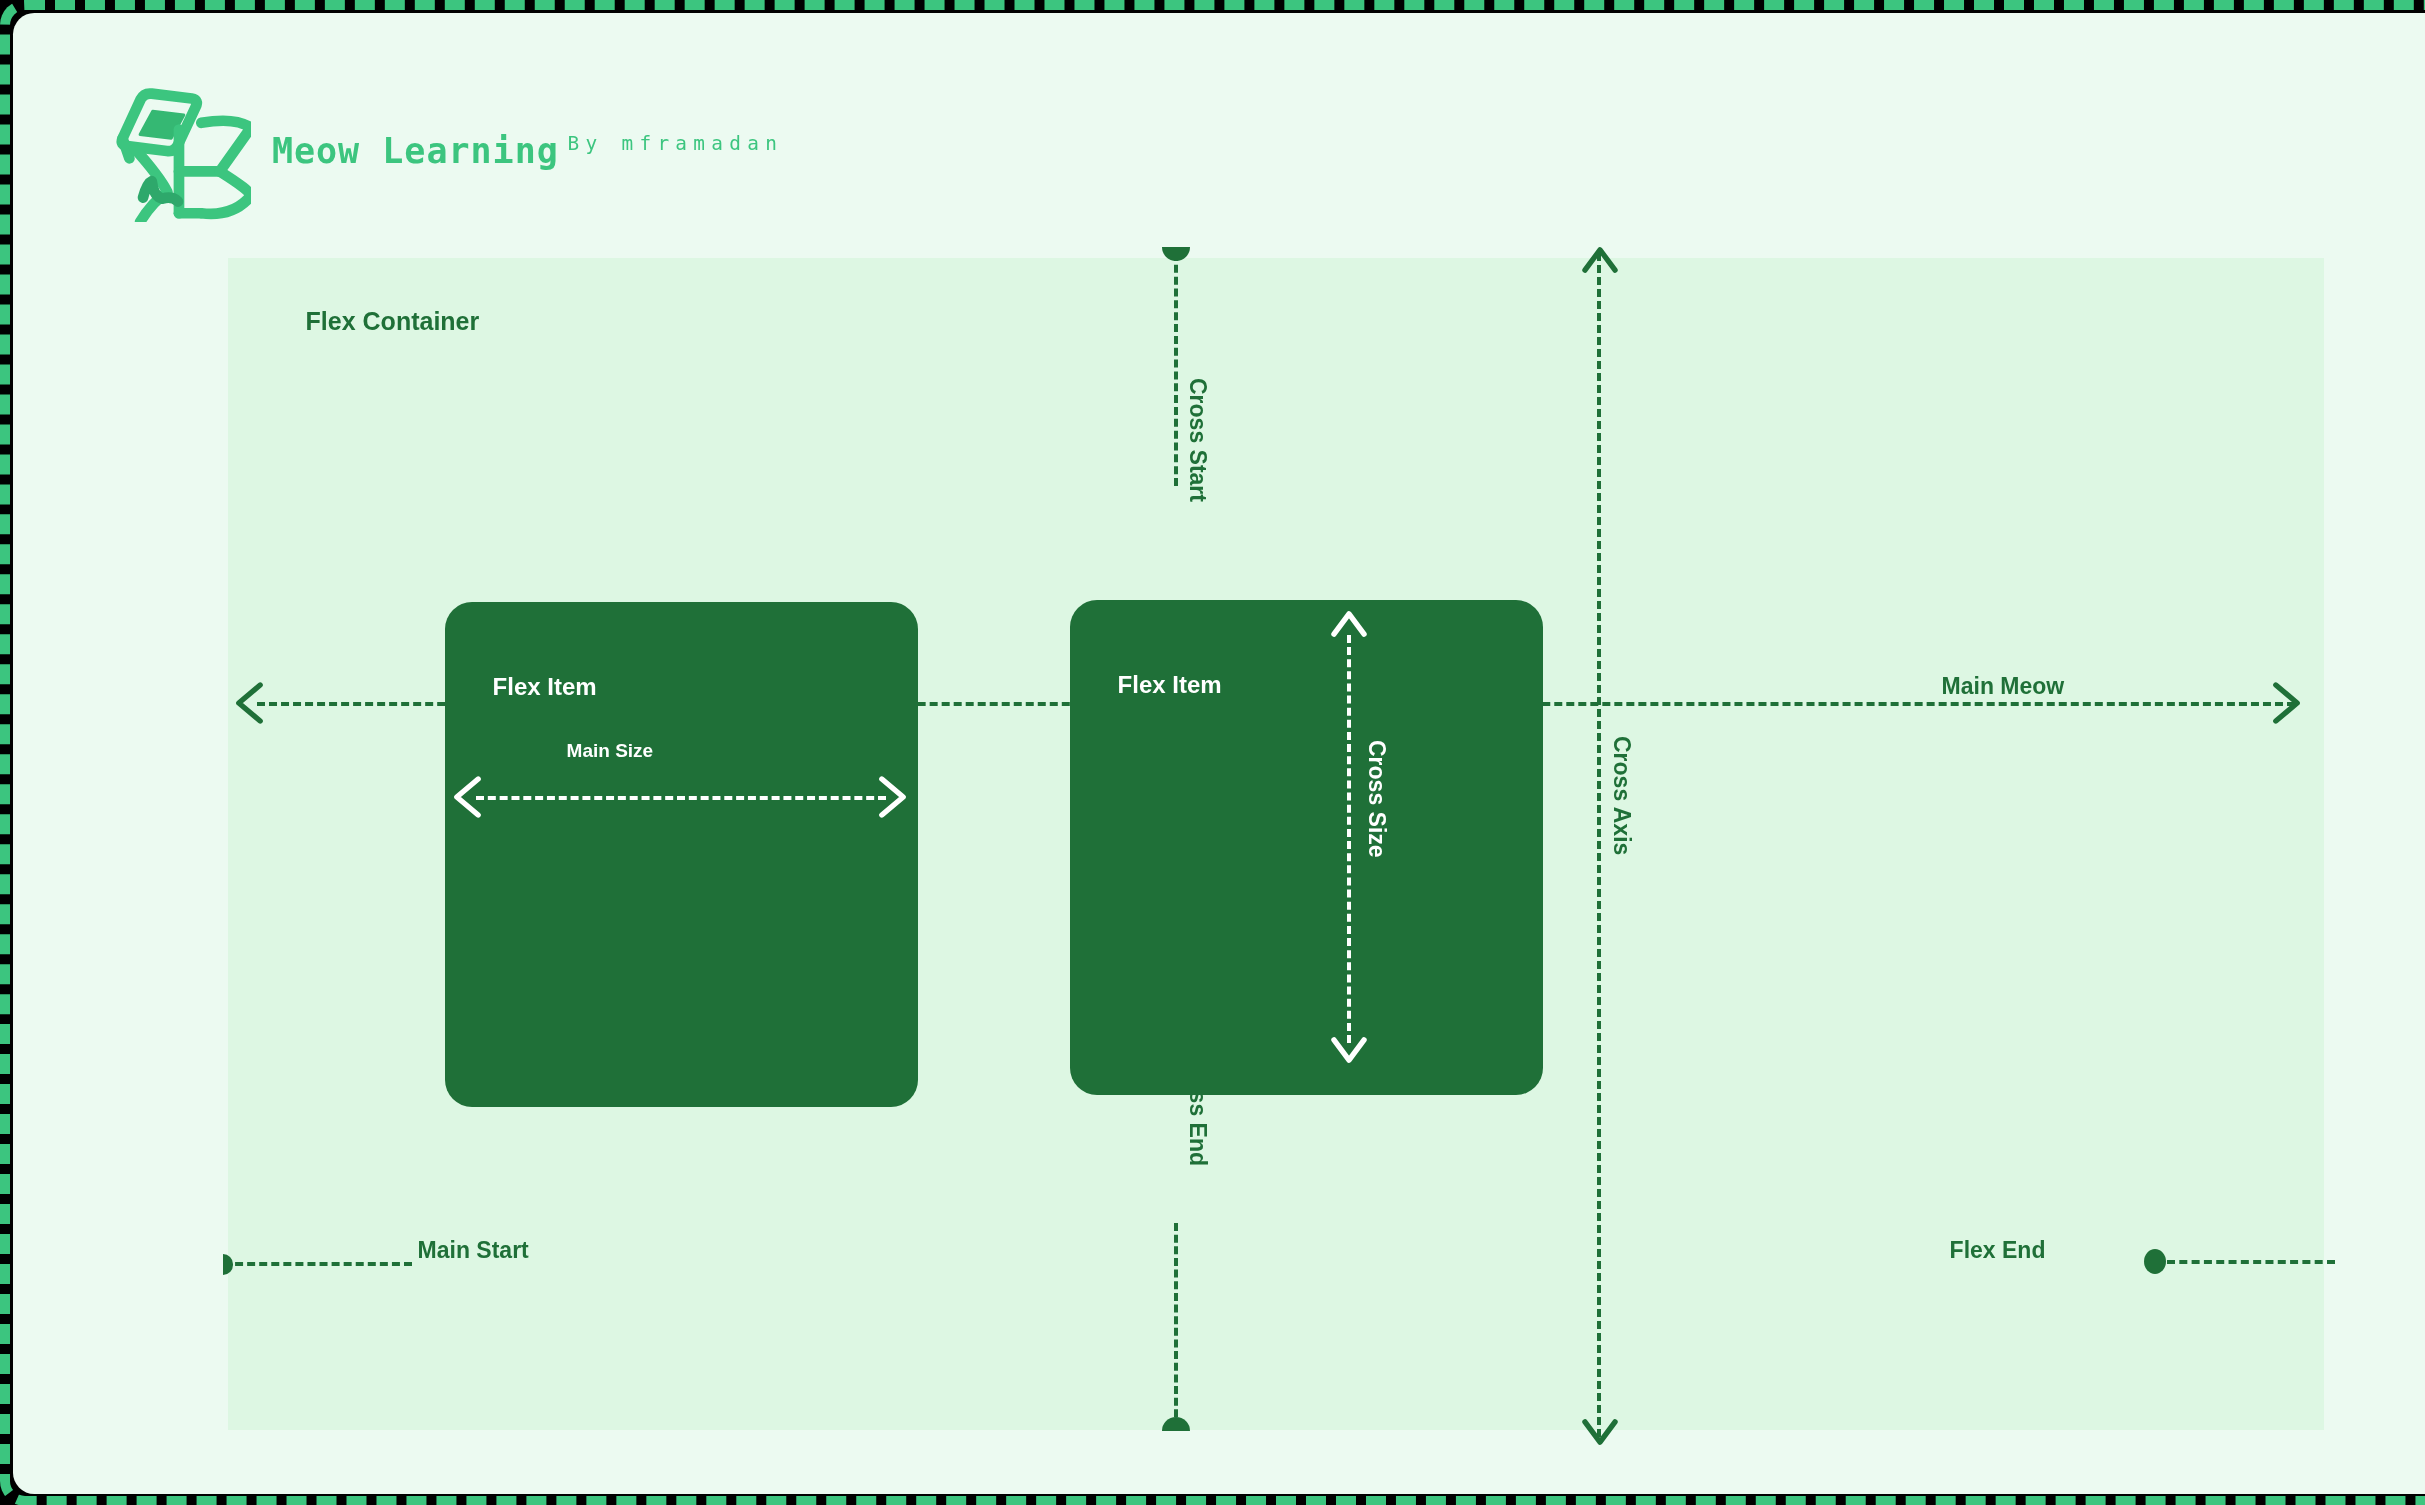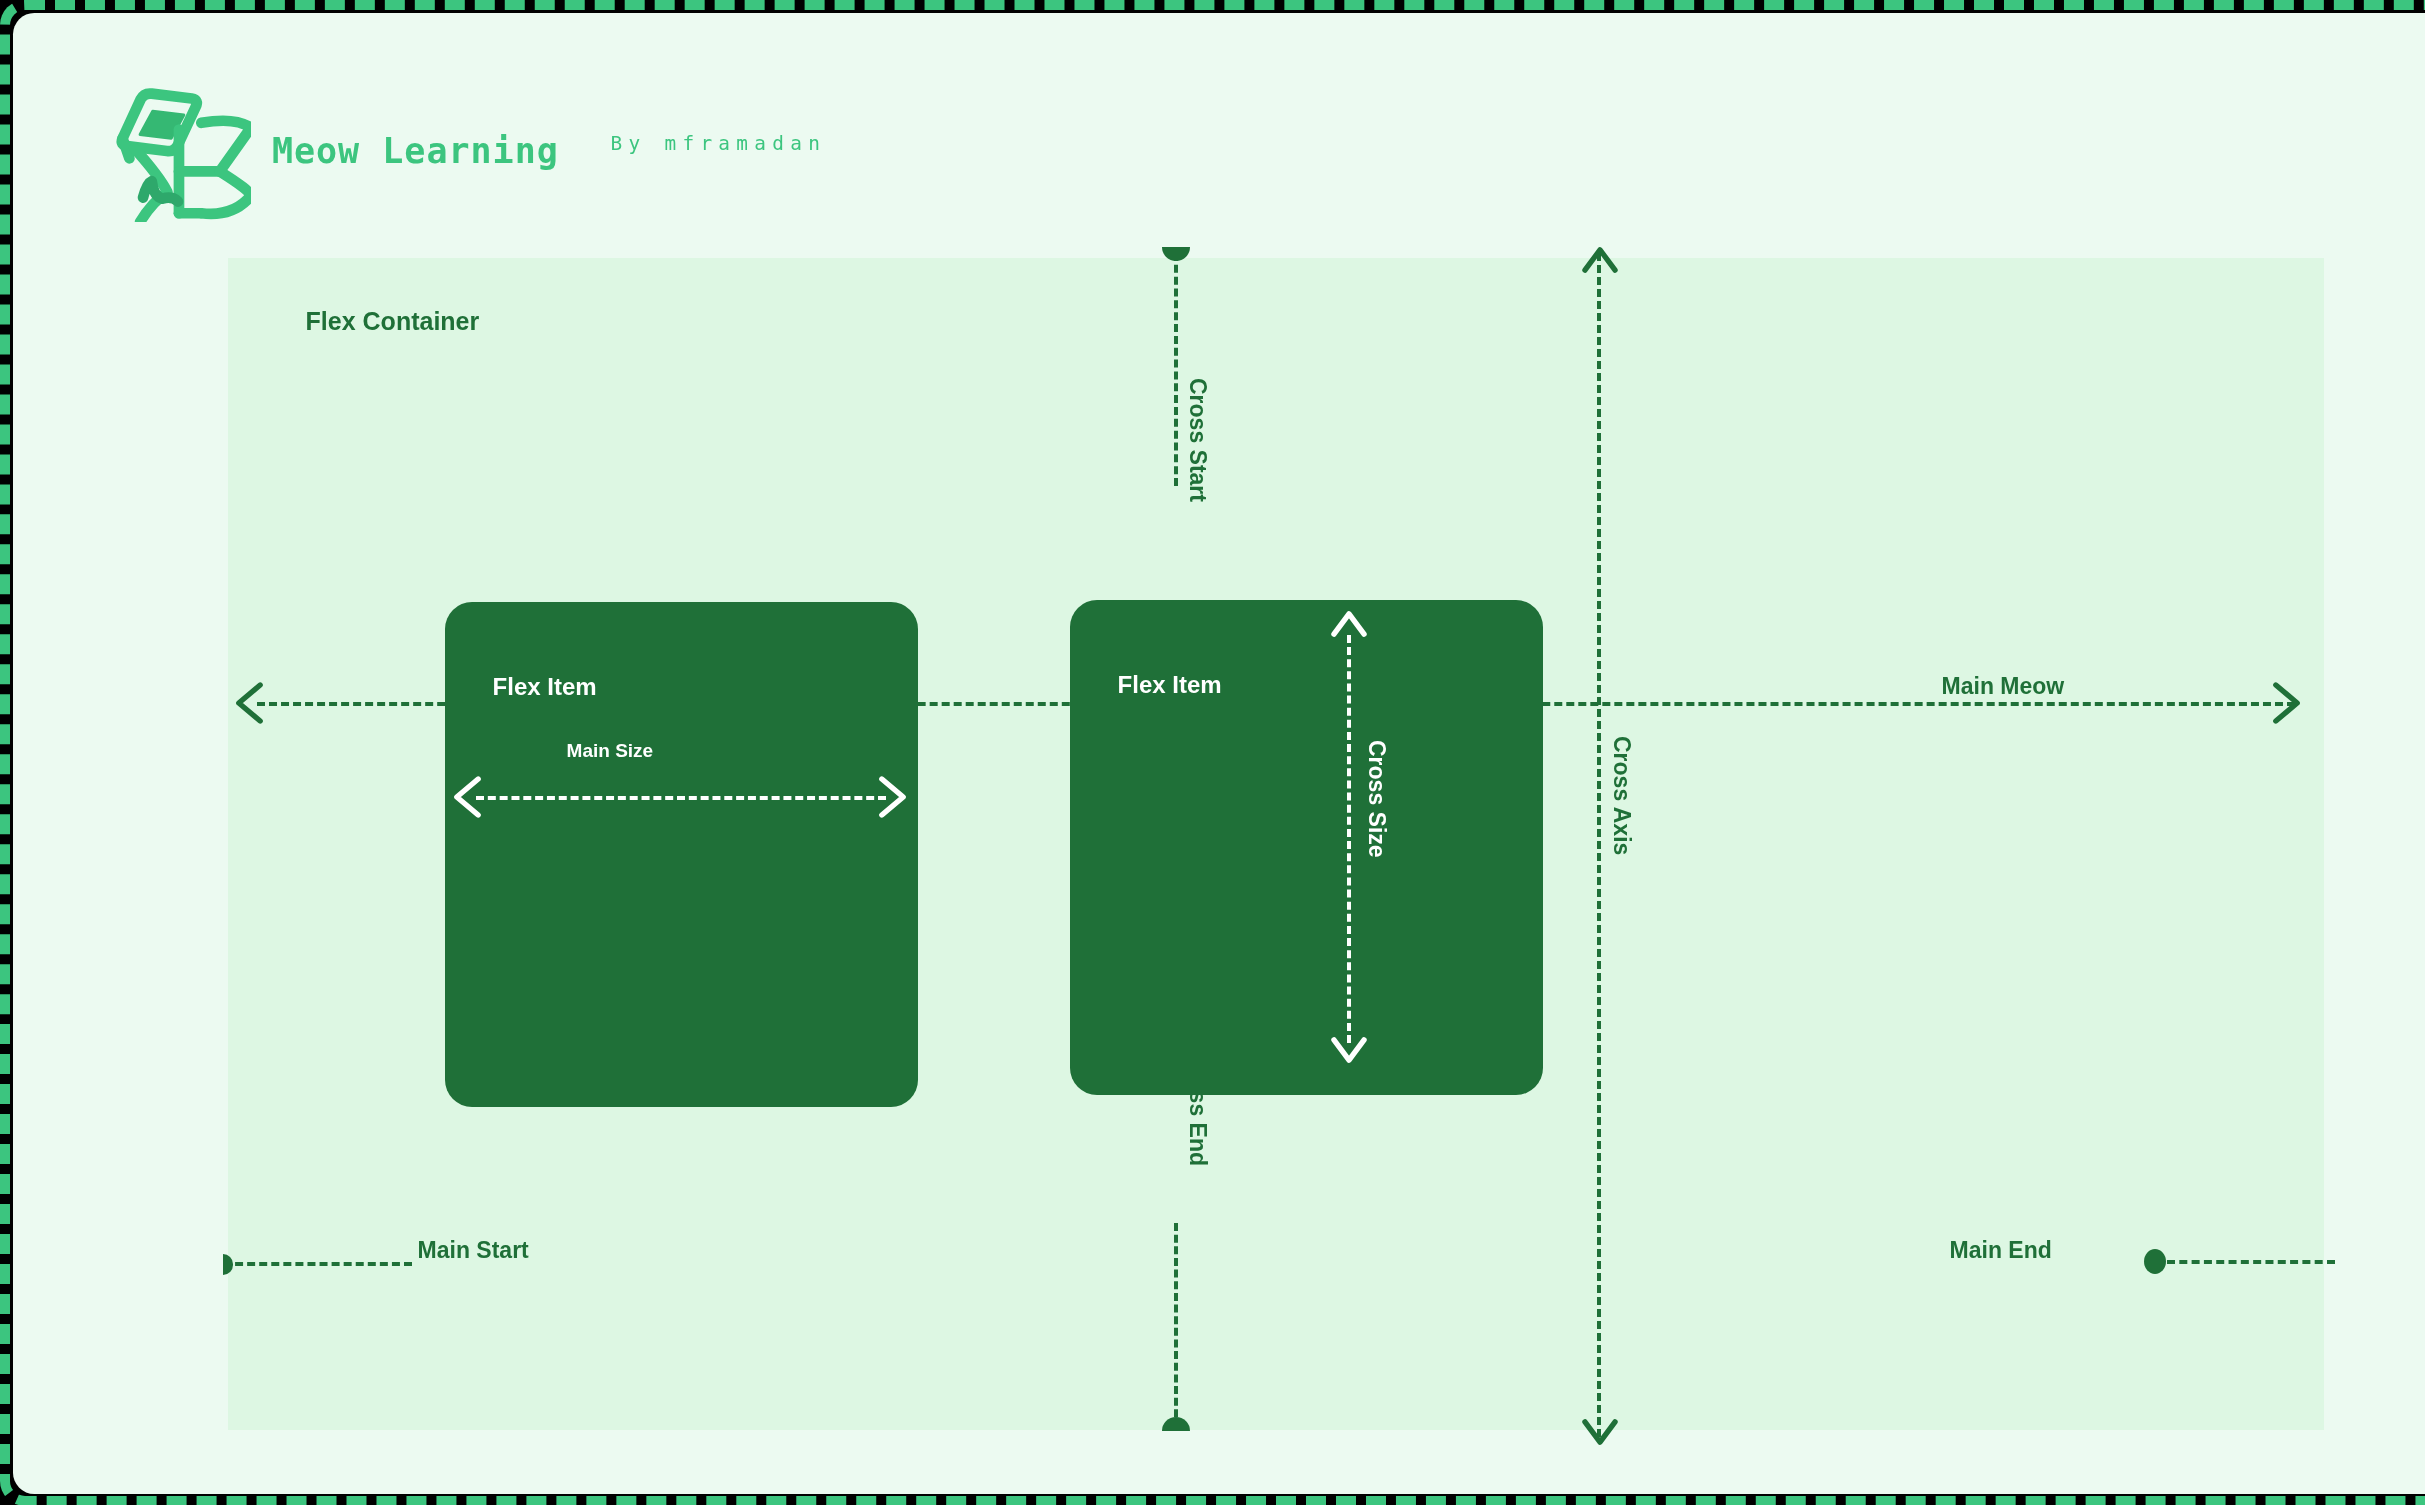--- a/index.html
+++ b/index.html
@@ -54,21 +54,20 @@
     white-space: nowrap;
   }
   .brand-sub {
     font-family: "DejaVu Sans Mono", monospace;
     font-weight: normal;
     font-size: 19.4px;
     letter-spacing: 6.3px;
     color: #3cc57f;
     line-height: 1;
     white-space: nowrap;
-    margin-left: 43px;
   }
 
   
   .flex-container {
     position: absolute;
     left: 215px; top: 245px;
     width: 2096px; height: 1172px;
     background: #ddf7e3;
   }
   .container-label {
@@ -258,21 +257,21 @@
     <div class="axis-label-rot" style="left:983px; top:120px;">Cross Start</div>
 
     <div class="vline" style="left:946px; top:965px; height:206px;"></div>
     <span class="halfdisc-up" style="left:934px; top:1159px;"></span>
     <div class="axis-label-rot" style="left:983px; top:793px;">Cross End</div>
 
     <div class="hline" style="left:-4.9px; top:1004px; width:189px;"></div>
     <span class="halfdisc-right" style="left:-4.9px; top:996px;"></span>
     <div class="axis-label" style="left:190px; top:979px;">Main Start</div>
 
-    <div class="axis-label" style="left:1722px; top:979px;">Main End</div>
+    <div class="axis-label" style="left:1722px; top:979px;">Flex End</div>
     <span class="dot" style="left:1916px; top:991px;"></span>
     <div class="hline" style="left:1939px; top:1002px; width:168px;"></div>
 
     <div class="flex-item" id="flex-item-1">
       <div class="item-label">Flex  Item</div>
 
       <div class="size-label" style="left:122px; top:138px;">Main Size</div>
       <div class="hline-white" style="left:31px; top:194px; width:410px;"></div>
       <span class="arrow" style="left:5.8px; top:173px;">
         <svg width="34" height="44" viewBox="0 0 70 90">

